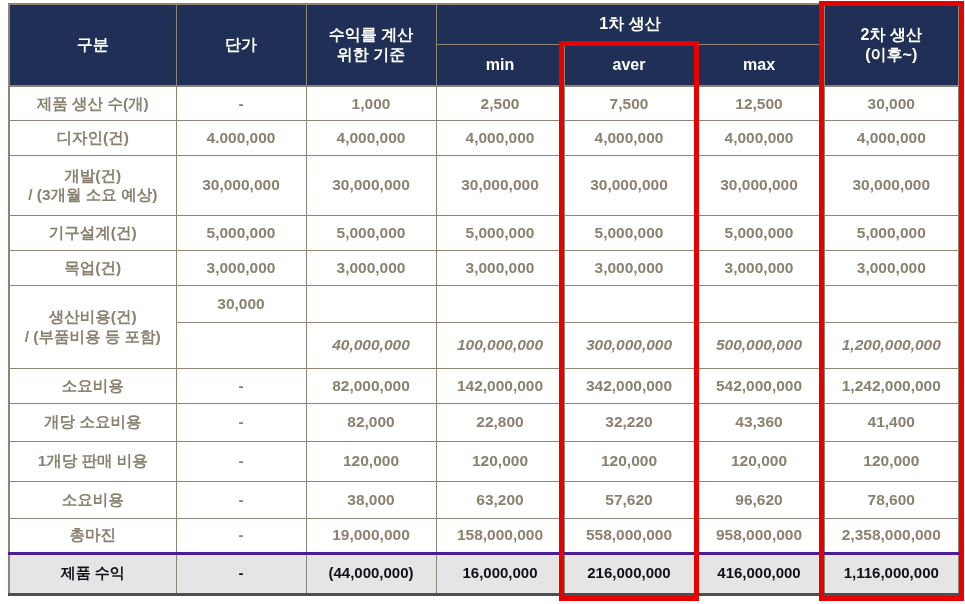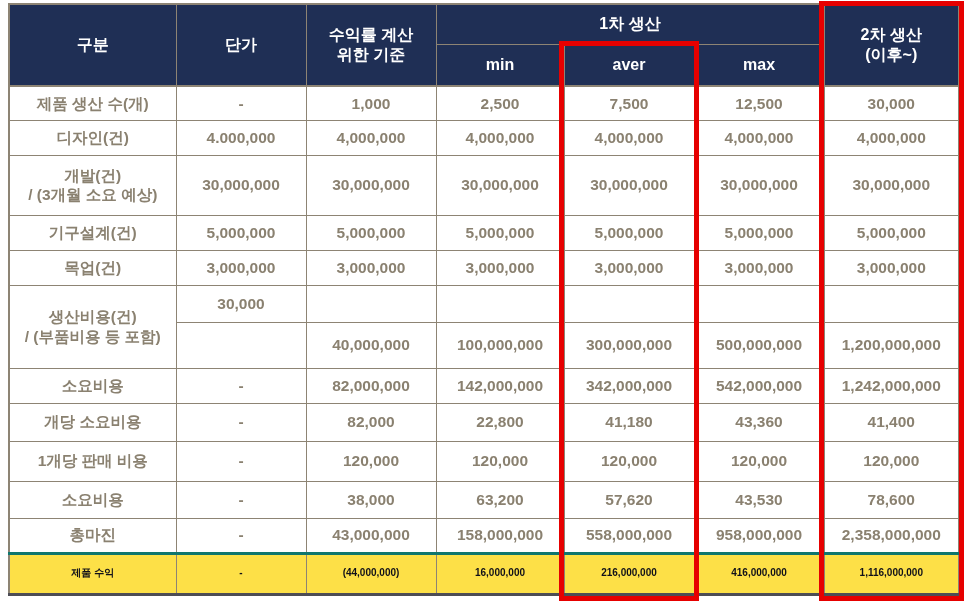--- a/index.html
+++ b/index.html
@@ -48,30 +48,30 @@
     font-weight: bold;
     font-size: 15.5px;
     line-height: 1.25;
   }
   tr.rh40h { height: 40px; }
   tr.rh42h { height: 42px; margin-left: 28px; }
   tr.rh34 { height: 34px; }
   tr.rh35 { height: 35px; }
   tr.rh60 { height: 60px; }
   tr.rh37 { height: 37px; margin-top: 10px; }
-  tr.rh46 { height: 46px; }
+  tr.rh46 { height: 46px; font-style: italic; }
   tr.rh38 { height: 38px; }
   tr.rh40 { height: 40px; }
   tr.rh41 { height: 41px; }
   tr.total-row td {
-    background: #fde047;
+    background: #e5e5e5;
     color: #101019;
     font-weight: bold;
-    font-size: 10px;
-    border-top: 3px solid #0f766e;
+    font-size: 15px;
+    border-top: 3px solid #4c1d95;
     border-bottom: 3px solid #4d4d55;
   }
   .hl-box {
     position: absolute;
     border: 5px solid #e60000;
     box-sizing: border-box;
     pointer-events: none;
     background: transparent;
   }
 </style>
@@ -186,49 +186,49 @@
         <td>342,000,000</td>
         <td>542,000,000</td>
         <td>1,242,000,000</td>
       </tr>
 
       <tr class="rh38">
         <td>개당 소요비용</td>
         <td>-</td>
         <td>82,000</td>
         <td>22,800</td>
-        <td>41,180</td>
+        <td>32,220</td>
         <td>43,360</td>
         <td>41,400</td>
       </tr>
 
       <tr class="rh40">
         <td>1개당 판매 비용</td>
         <td>-</td>
         <td>120,000</td>
         <td>120,000</td>
         <td>120,000</td>
         <td>120,000</td>
         <td>120,000</td>
       </tr>
 
       <tr class="rh37">
         <td>소요비용</td>
         <td>-</td>
         <td>38,000</td>
         <td>63,200</td>
         <td>57,620</td>
-        <td>43,530</td>
+        <td>96,620</td>
         <td>78,600</td>
       </tr>
 
       <tr class="rh35">
         <td>총마진</td>
         <td>-</td>
-        <td>43,000,000</td>
+        <td>19,000,000</td>
         <td>158,000,000</td>
         <td>558,000,000</td>
         <td>958,000,000</td>
         <td>2,358,000,000</td>
       </tr>
 
       <tr class="total-row rh41">
         <td>제품 수익</td>
         <td>-</td>
         <td>(44,000,000)</td>

